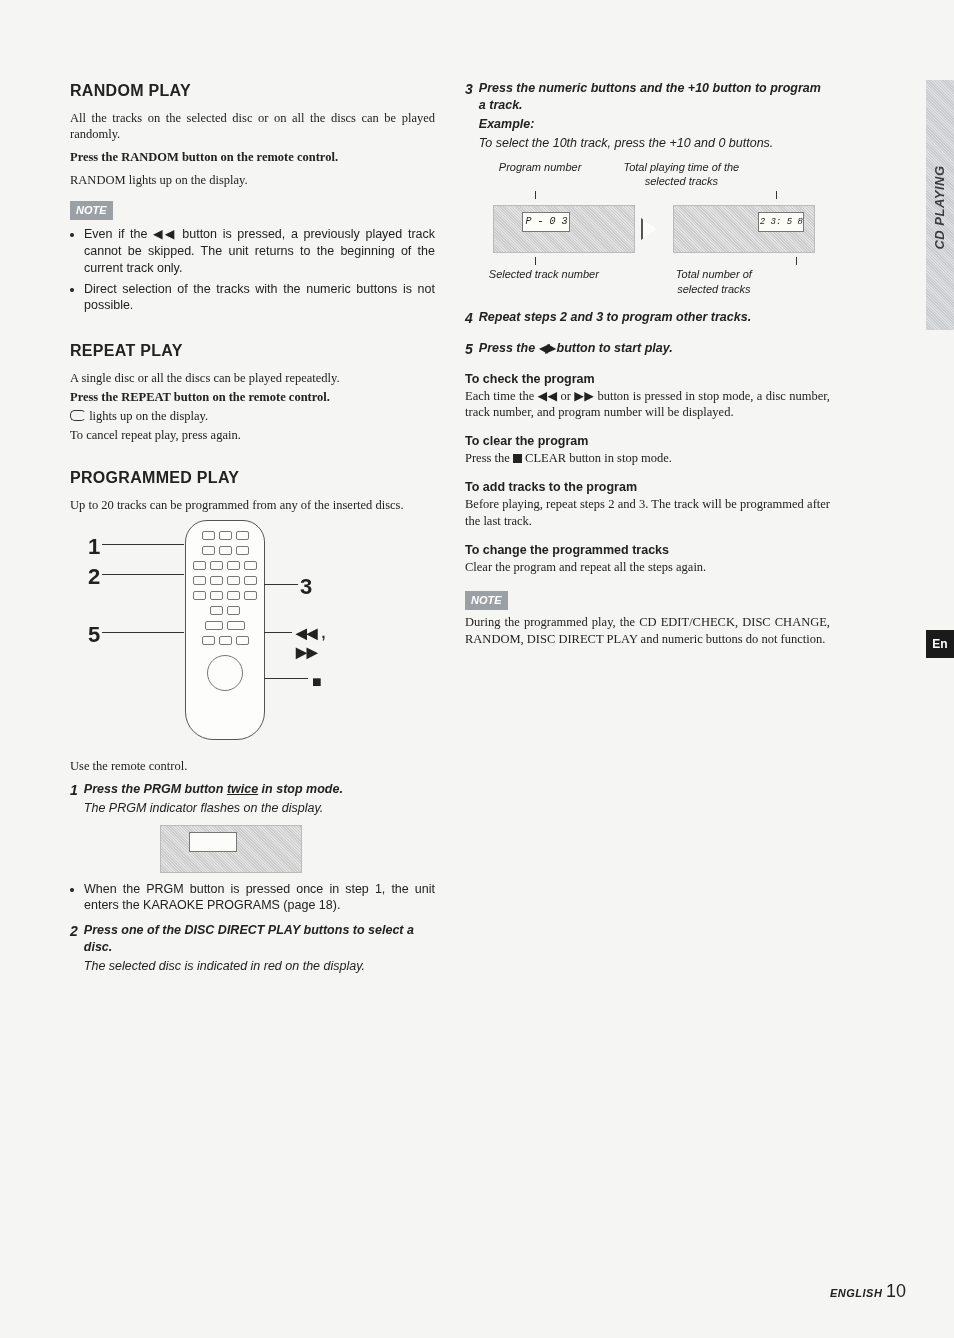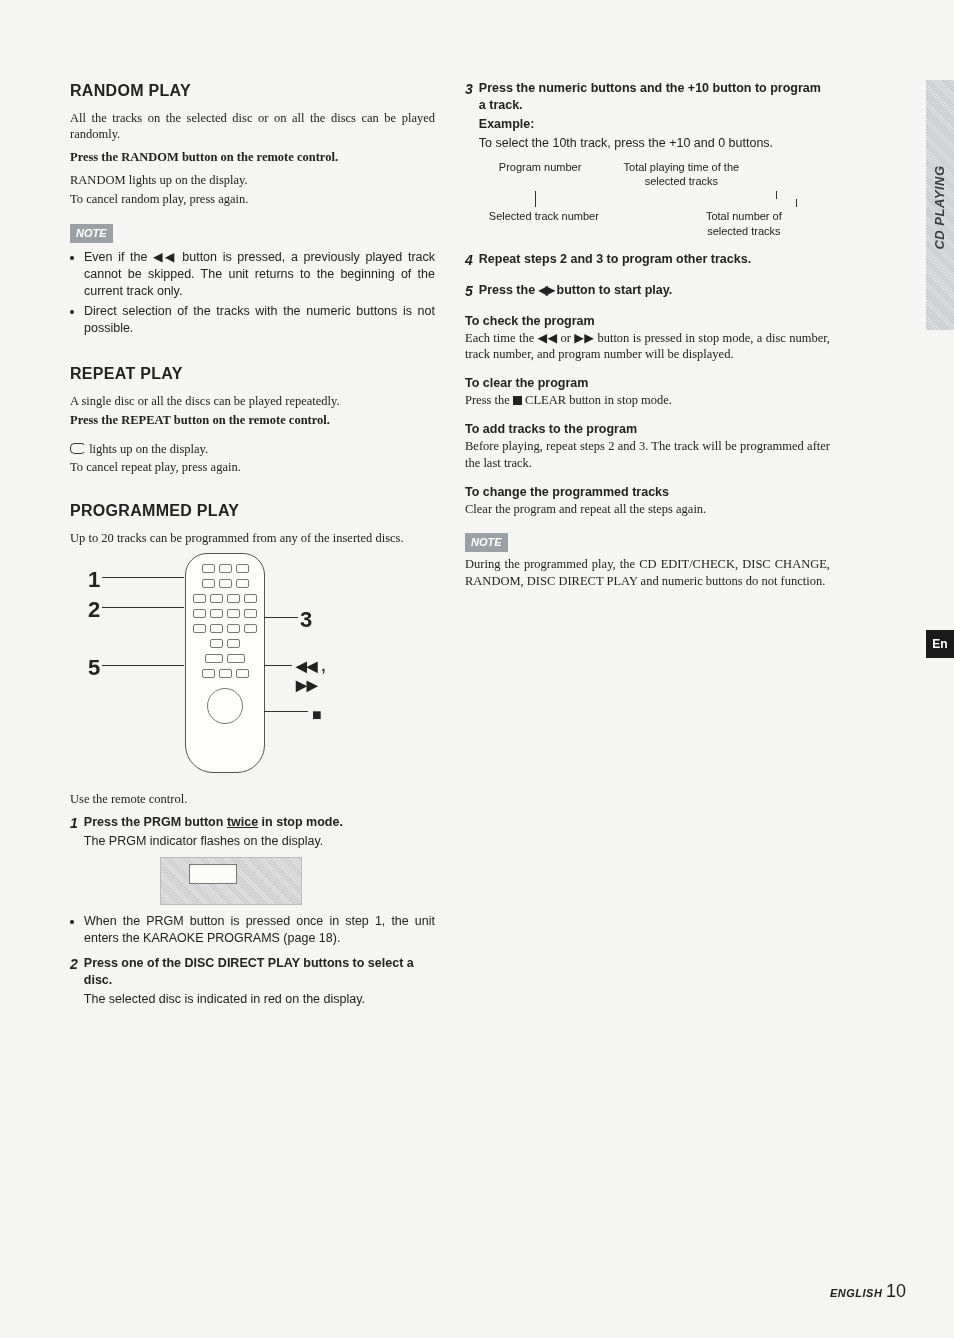--- a/index.html
+++ b/index.html
@@ -58,21 +58,21 @@
     display: flex;
     gap: 6px;
     margin-bottom: 4px;
   }
   .step-num {
     font-style: italic;
     font-weight: bold;
     font-size: 14px;
     flex-shrink: 0;
   }
-  .step-body { flex: 1; }
+  .step-body { flex: 1; font-style: italic; }
   .step-title { font-weight: bold; }
   .step-sub { margin-top: 2px; }
   .underline { text-decoration: underline; }
   .indent { margin-left: 14px; }
   .sub-bold { font-weight: bold; margin-top: 12px; }
   .spacer-sm { height: 8px; }
   .spacer-md { height: 18px; }
 
   
   .remote-wrap {
@@ -169,21 +169,20 @@
   }
   .label-row {
     display: flex;
     font-size: 11px;
     gap: 40px;
     margin-bottom: 2px;
   }
   .label-below {
     display: flex;
     font-size: 11px;
-    gap: 30px;
     margin-top: 2px;
   }
   .tick { width:1px; height:8px; background:#333; display:inline-block; }
   .lbl-block{ text-align:center; }
 
   .repeat-icon {
     display: inline-block;
     width: 14px; height: 9px;
     border: 1px solid #333;
     border-radius: 5px;
@@ -248,33 +247,32 @@
   <div class="lang-tab">En</div>
 
   <div class="columns">
 
     <div class="col col-left">
 
       <h2 class="section">RANDOM PLAY</h2>
       <p class="para">All the tracks on the selected disc or on all the discs can be played randomly.</p>
       <p class="para bold">Press the RANDOM button on the remote control.</p>
       <p class="para" style="margin-bottom:2px">RANDOM lights up on the display.</p>
-      <p class="para">To cancel random play, press again.</p>
 
       <div class="note-badge">NOTE</div>
       <ul class="bullets">
         <li>Even if the ◀◀ button is pressed, a previously played track cannot be skipped. The unit returns to the beginning of the current track only.</li>
         <li>Direct selection of the tracks with the numeric buttons is not possible.</li>
       </ul>
 
       <div class="spacer-md"></div>
 
       <h2 class="section">REPEAT PLAY</h2>
       <p class="para" style="margin-bottom:2px">A single disc or all the discs can be played repeatedly.</p>
-      <p class="para bold" style="margin-bottom:12px">Press the REPEAT button on the remote control.</p>
+      <p class="para bold" style="margin-bottom:2px">Press the REPEAT button on the remote control.</p>
       <p class="para" style="margin-bottom:2px">
         <span class="repeat-icon"></span>
         <span>lights up on the display.</span>
       </p>
       <p class="para">To cancel repeat play, press again.</p>
 
       <div class="spacer-md"></div>
 
       <h2 class="section">PROGRAMMED PLAY</h2>
       <p class="para">Up to 20 tracks can be programmed from any of the inserted discs.</p>
@@ -380,20 +378,31 @@
           <div class="step-sub">To select the 10th track, press the +10 and 0 buttons.</div>
 
           <div class="label-row" style="margin-top:8px">
             <div class="lbl-block" style="margin-left:20px">Program number</div>
             <div class="lbl-block" style="text-align:center; max-width:120px">Total playing time of the selected tracks</div>
           </div>
           <div style="display:flex; gap:60px; margin-left:56px;">
             <span class="tick"></span>
               <span class="tick" style="margin-left:180px"></span>
           </div>
+          <div class="display-row">
+            <div class="lcd">
+              <div class="screen">P - 0 3</div>
+            </div>
+            <div class="arrow-box">
+                <div class="arrow-right"></div>
+              </div>
+            <div class="lcd">
+              <div class="screen2">2 3: 5 8</div>
+            </div>
+          </div>
           <div style="display:flex; gap:60px; margin-left:56px;">
             <span class="tick"></span>
               <span class="tick" style="margin-left:200px"></span>
           </div>
           <div class="label-below">
             <div class="lbl-block" style="margin-left:10px">Selected track number</div>
             <div class="lbl-block" style="text-align:center; max-width:110px; margin-left:60px">Total number of selected tracks</div>
           </div>
         </div>
       </div>

